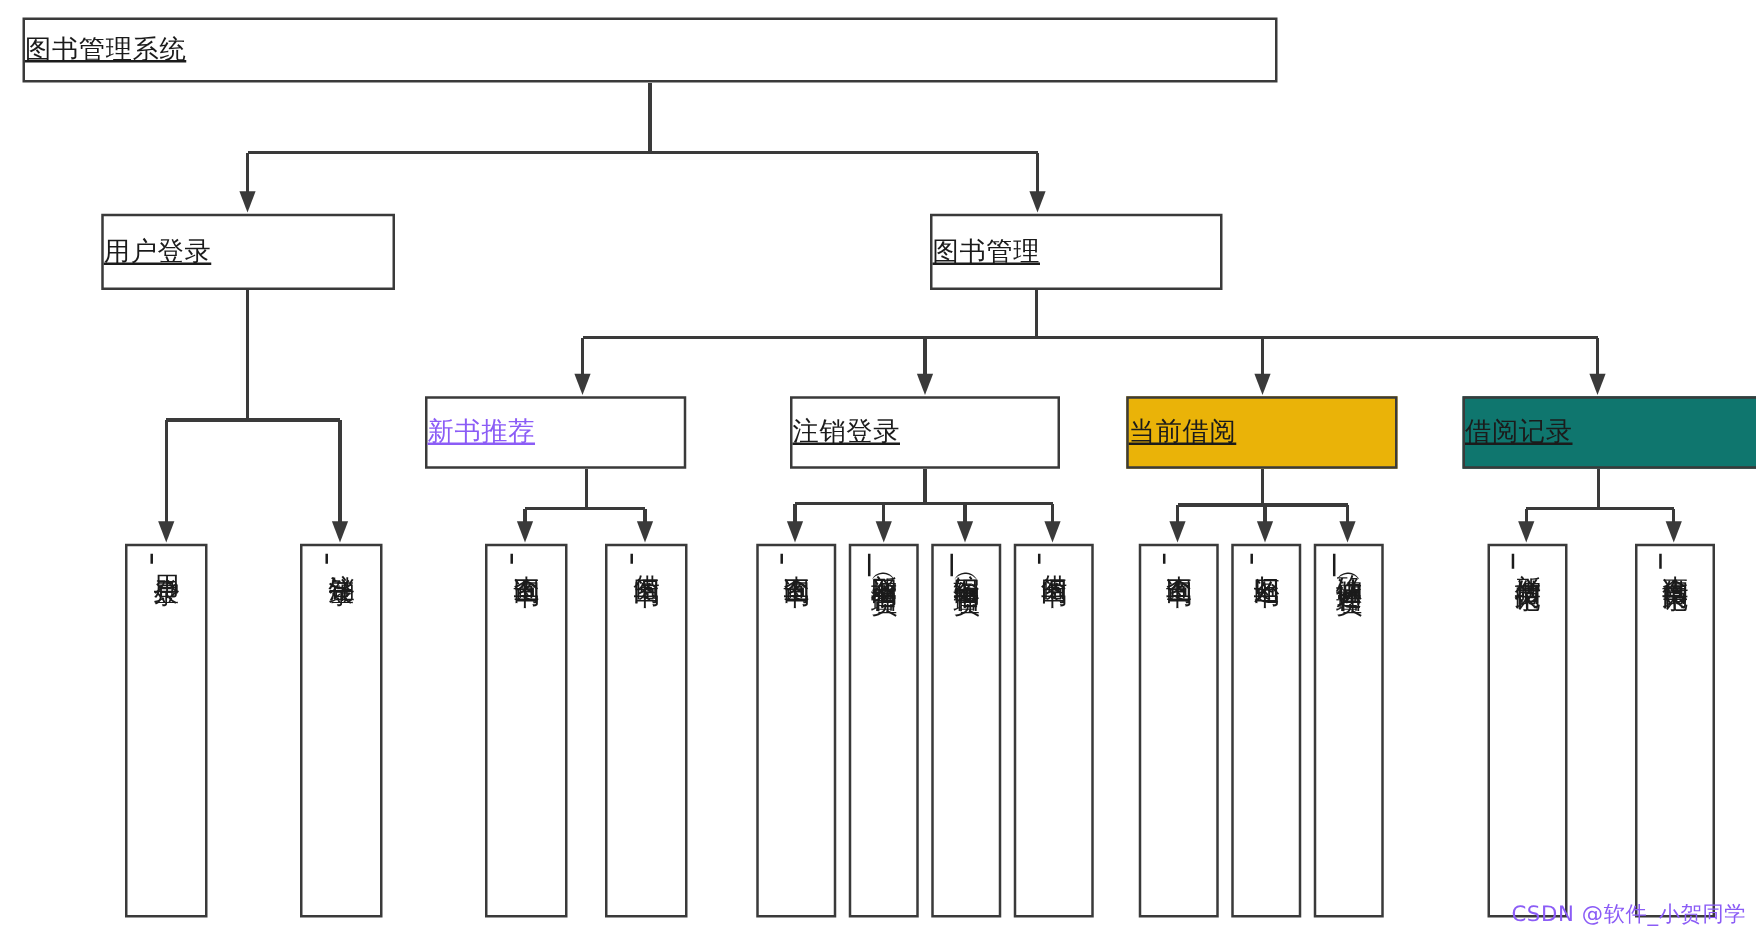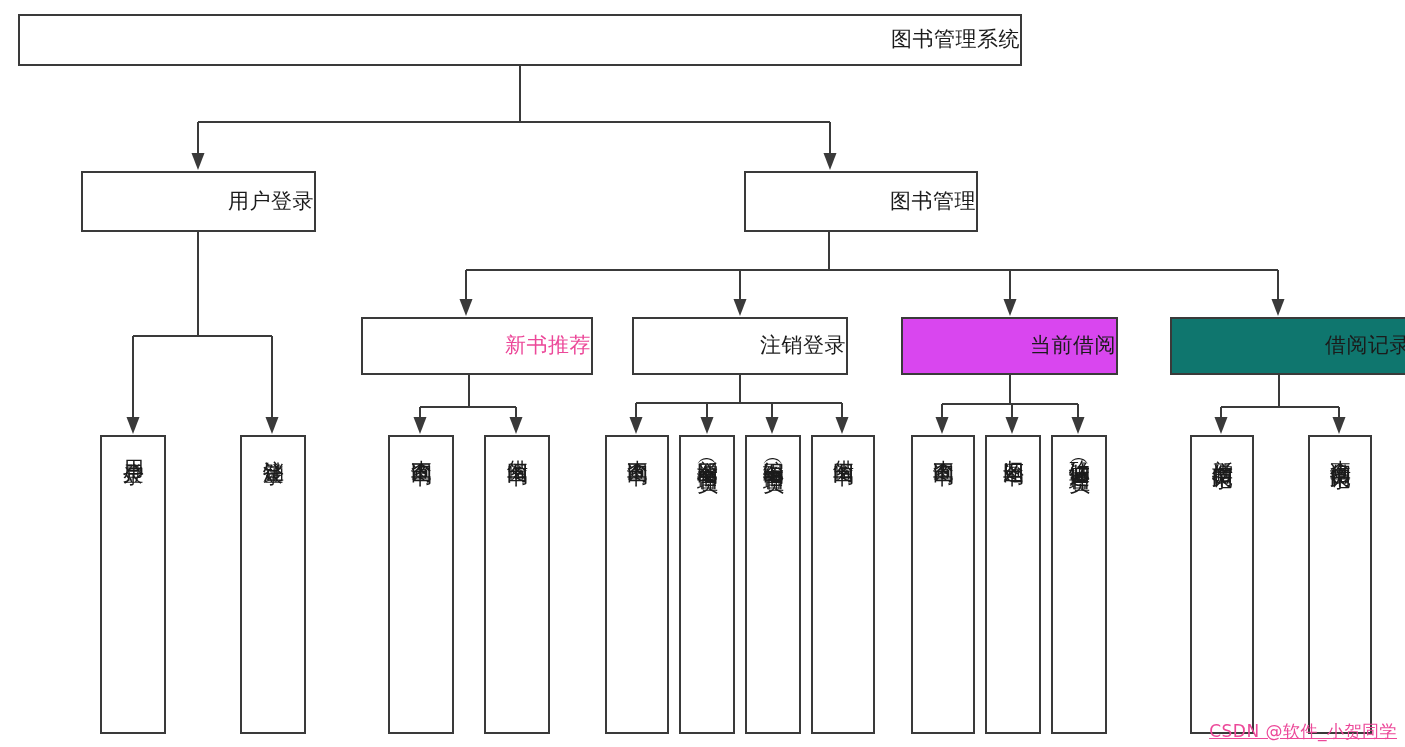--- a/index.html
+++ b/index.html
@@ -26,23 +26,24 @@
     height: 747px;
     pointer-events: none;
   }
   .node {
     position: absolute;
     box-sizing: border-box;
     background: #ffffff;
     border: 2.5px solid #3a3a3a;
     display: flex;
     align-items: center;
-    justify-content: flex-end;
+    justify-content: flex-start;
     color: #1b1b1b;
     text-align: center;
+    text-decoration: underline;
   }
   .node .label {
     display: block;
     line-height: 1.12;
     letter-spacing: 0.5px;
   }
   .node.horizontal .label {
     font-size: 21px;
     white-space: nowrap;
   }
@@ -57,24 +58,23 @@
     line-height: 1.18;
     letter-spacing: 2px;
     white-space: nowrap;
     margin: 0 auto;
   }
   #watermark {
     position: absolute;
     right: 8px;
     bottom: 4px;
     font-size: 17px;
-    color: #ec4899;
+    color: #8b5cf6;
     white-space: nowrap;
     letter-spacing: 0.5px;
-    text-decoration: underline;
   }
 </style>
 </head>
 <body>
 
 <div id="diagram-root">
 
   <svg id="edges-layer" viewBox="0 0 1405 747" xmlns="http://www.w3.org/2000/svg">
       <line x1="520" y1="66" x2="520" y2="122" stroke="#3a3a3a" stroke-width="2.5" shape-rendering="crispEdges"></line>
       <line x1="198" y1="122" x2="830" y2="122" stroke="#3a3a3a" stroke-width="2.5" shape-rendering="crispEdges"></line>
@@ -133,27 +133,27 @@
   <div id="nodes-layer">
       <div class="node horizontal" style="left: 18px; top: 14px; width: 1004px; height: 52px; border-color: rgb(58, 58, 58); background: rgb(255, 255, 255); color: rgb(27, 27, 27);">
         <span class="label">图书管理系统</span>
       </div>
       <div class="node horizontal" style="left: 81px; top: 171px; width: 235px; height: 61px; border-color: rgb(58, 58, 58); background: rgb(255, 255, 255); color: rgb(27, 27, 27);">
         <span class="label">用户登录</span>
       </div>
       <div class="node horizontal" style="left: 712px; top: 171px; width: 234px; height: 61px; border-color: rgb(58, 58, 58); background: rgb(255, 255, 255); color: rgb(27, 27, 27); margin-left: 32px;">
         <span class="label">图书管理</span>
       </div>
-      <div class="node horizontal" style="left: 361px; top: 317px; width: 232px; height: 58px; border-color: rgb(58, 58, 58); background: rgb(255, 255, 255); color: #ec4899;">
+      <div class="node horizontal" style="left: 340px; top: 317px; width: 209px; height: 58px; border-color: rgb(58, 58, 58); background: rgb(255, 255, 255); color: #8b5cf6;">
         <span class="label">新书推荐</span>
       </div>
       <div class="node horizontal" style="left: 632px; top: 317px; width: 216px; height: 58px; border-color: rgb(58, 58, 58); background: rgb(255, 255, 255); color: rgb(27, 27, 27);">
         <span class="label">注销登录</span>
       </div>
-      <div class="node horizontal" style="left: 901px; top: 317px; width: 217px; height: 58px; border-color: rgb(58, 58, 58); background: #d946ef; color: rgb(27, 27, 27);">
+      <div class="node horizontal" style="left: 901px; top: 317px; width: 217px; height: 58px; border-color: rgb(58, 58, 58); background: #eab308; color: rgb(27, 27, 27);">
         <span class="label">当前借阅</span>
       </div>
       <div class="node horizontal" style="left: 1170px; top: 317px; width: 243px; height: 58px; border-color: rgb(58, 58, 58); background: #0f766e; color: rgb(27, 27, 27);">
         <span class="label">借阅记录</span>
       </div>
       <div class="node vertical" style="left: 100px; top: 435px; width: 66px; height: 299px; border-color: rgb(58, 58, 58); background: rgb(255, 255, 255); color: rgb(27, 27, 27);">
         <span class="label">用户登录</span>
       </div>
       <div class="node vertical" style="left: 240px; top: 435px; width: 66px; height: 299px; border-color: rgb(58, 58, 58); background: rgb(255, 255, 255); color: rgb(27, 27, 27);">
         <span class="label">注销登录</span>

